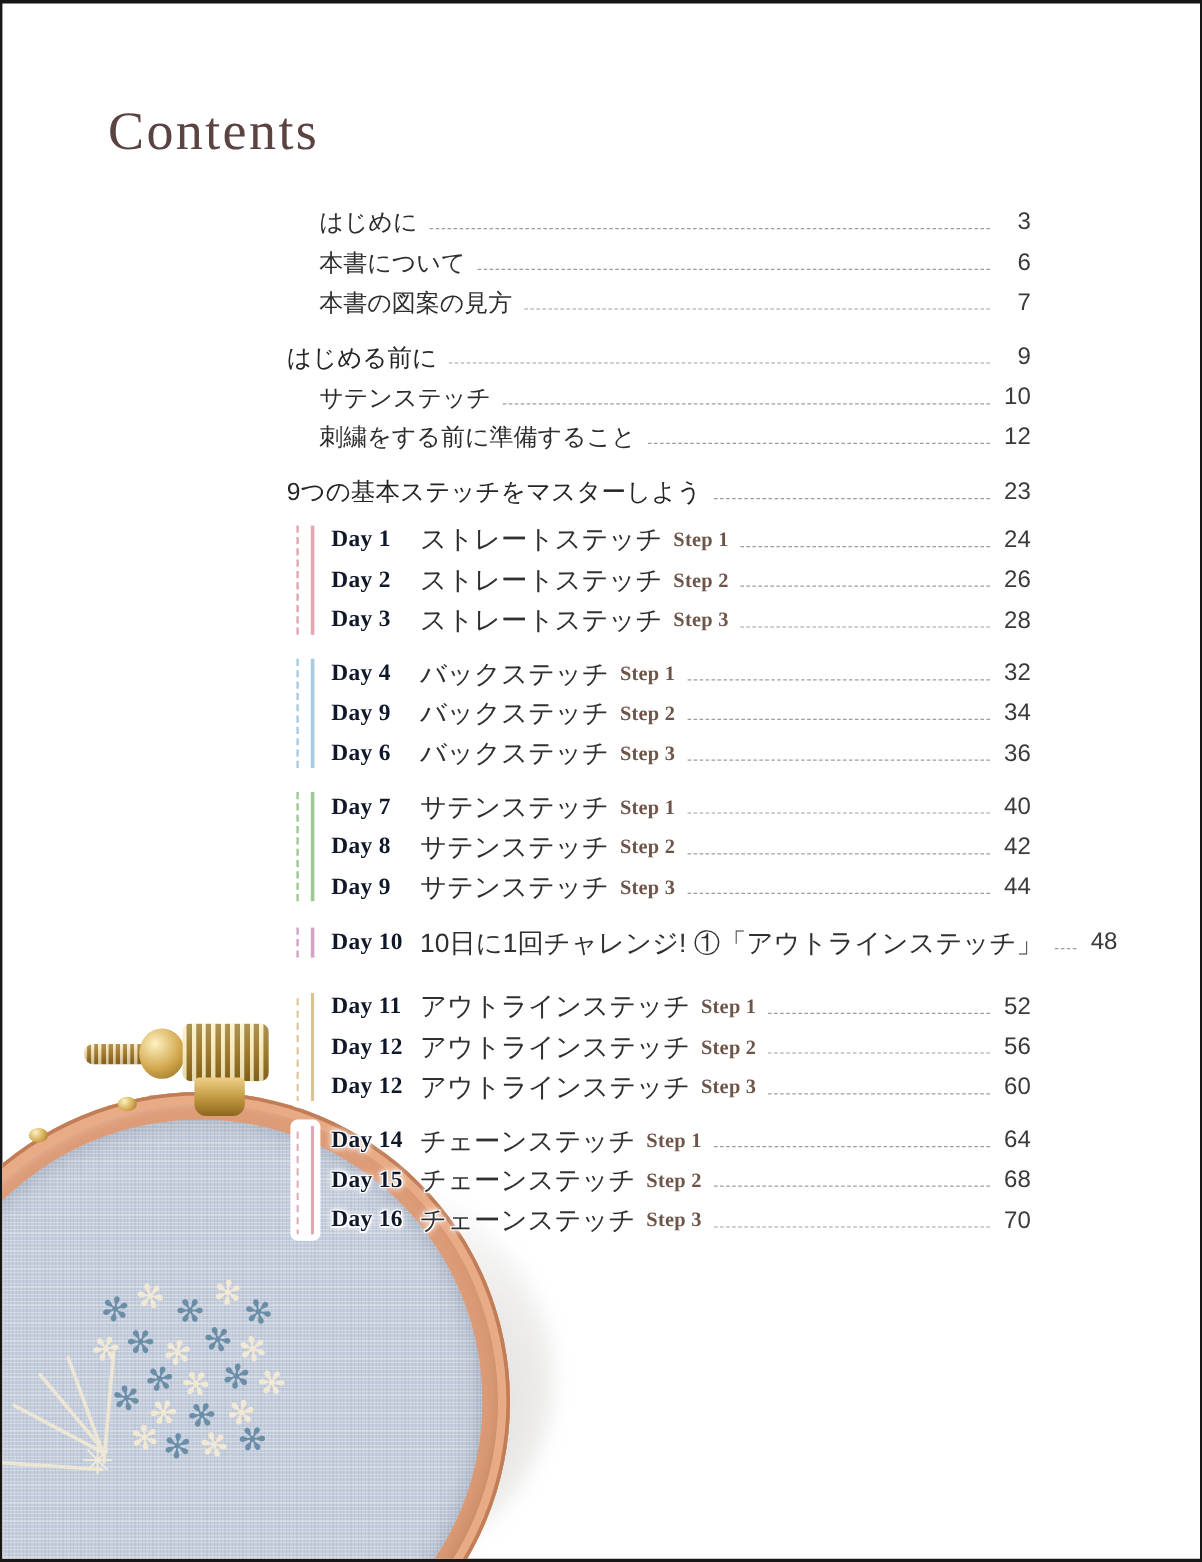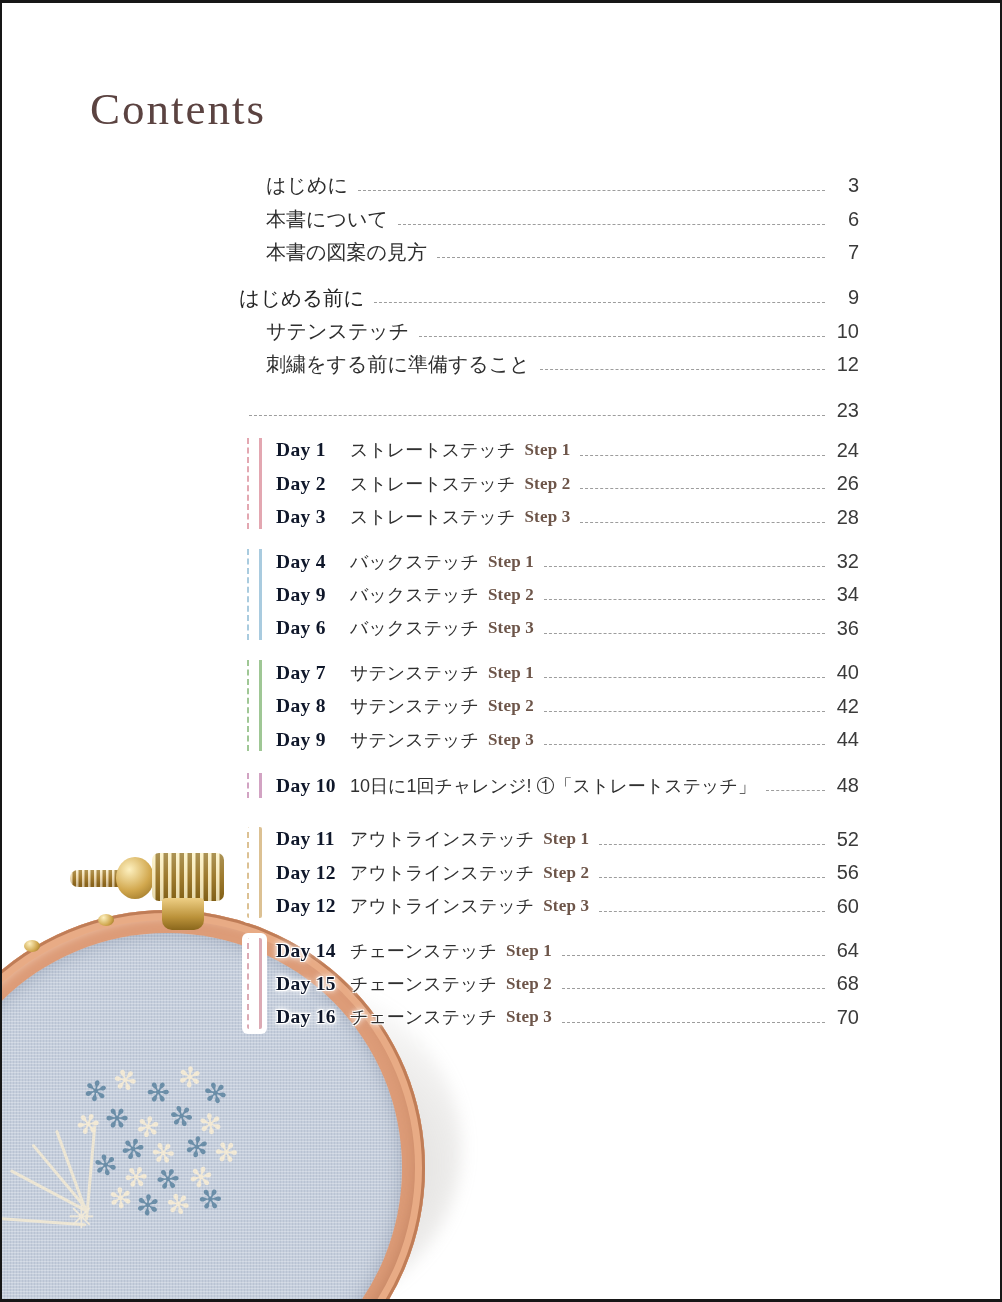--- a/index.html
+++ b/index.html
@@ -18,21 +18,21 @@
   .toc{ position:absolute; left:237px; top:166px; width:620px; z-index:3; }
   .group{ position:relative; }
   .g1{margin-top:12px;} .g2{margin-top:12px;} .g3{margin-top:7px;}
   .g4{margin-top:11px;} .g5{margin-top:11px;} .g6{margin-top:13px;}
   .g7{margin-top:20px;} .g8{margin-top:11px;}
   .row{ display:flex; align-items:center; height:33.4px; }
   .row.sub{ padding-left:27px; }
   .row.day-row{ padding-left:37px; }
   .lbl{ font-size:20px; color:#2e2e2e; white-space:nowrap; }
   .sec .lbl{ font-size:20.5px; color:#262626; }
-  .day-row .lbl{ font-size:18px; color:#303030; margin-left:4px;}
+  .day-row .lbl{ font-size:22px; color:#303030; margin-left:4px;}
   .day{
     font-family:"Liberation Serif","DejaVu Serif",serif; font-weight:bold;
     font-size:19.5px; color:#0f172a; min-width:62px; white-space:nowrap; margin-right:8px;
     letter-spacing:.3px;
   }
   .step{
     font-family:"Liberation Serif","DejaVu Serif",serif; font-weight:bold;
     font-size:17px; color:#6d5549; margin-left:9px; white-space:nowrap; letter-spacing:.2px;
   }
   .leader{ flex:1; border-bottom:1.5px dashed #9d9d9d; transform:translateY(5px); margin:0 8px 0 10px; min-width:18px;}
@@ -130,20 +130,21 @@
       </div>
       <div class="row sub">
         <span class="lbl">刺繍をする前に準備すること</span>
         <span class="leader"></span>
         <span class="pnum">12</span>
       </div>
     </div>
 
     <div class="group g2">
       <div class="row sec">
+        <span class="lbl">9つの基本ステッチをマスターしよう</span>
         <span class="leader"></span>
         <span class="pnum">23</span>
       </div>
     </div>
 
     <div class="group g3">
       <span class="glines" style="--c: #e3a7b1;"></span>
       <div class="row day-row">
         <span class="day">Day 1</span>
         <span class="lbl">ストレートステッチ</span>
@@ -214,21 +215,21 @@
         <span class="step">Step 3</span>
         <span class="leader"></span>
         <span class="pnum">44</span>
       </div>
     </div>
 
     <div class="group g6">
       <span class="glines" style="--c: #d2a3c3;"></span>
       <div class="row day-row">
         <span class="day">Day 10</span>
-        <span class="lbl">10日に1回チャレンジ! ①「ストレートステッチ」</span>
+        <span class="lbl">10日に1回チャレンジ! ①「アウトラインステッチ」</span>
         <span class="leader"></span>
         <span class="pnum">48</span>
       </div>
     </div>
 
     <div class="group g7 op">
       <span class="glines" style="--c: #dcc193;"></span>
       <div class="row day-row">
         <span class="day">Day 11</span>
         <span class="lbl">アウトラインステッチ</span>

